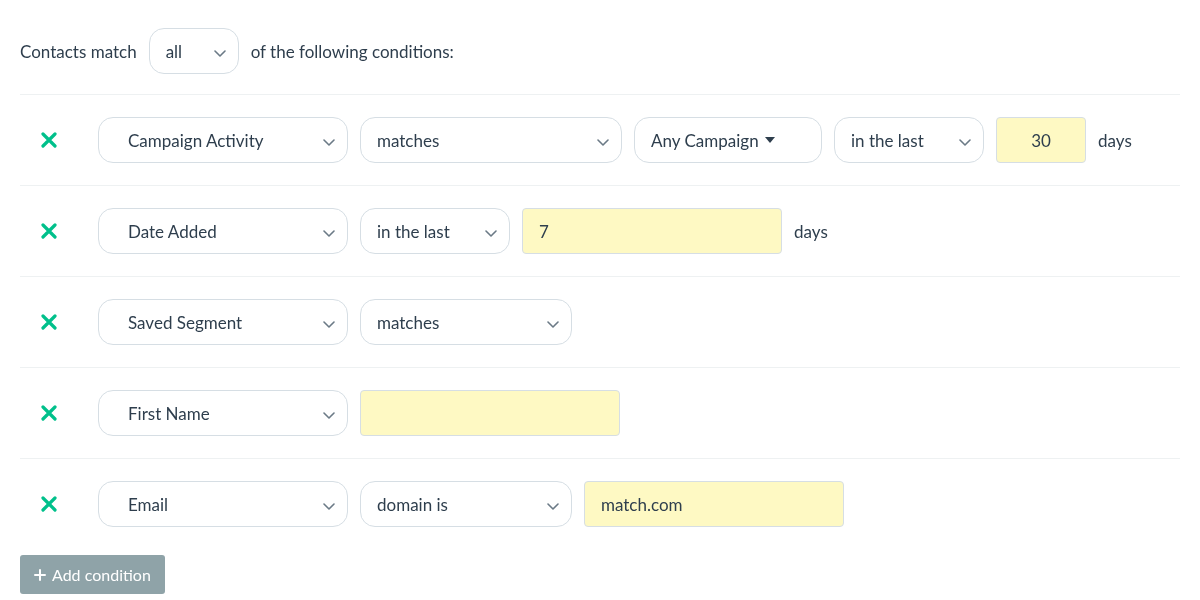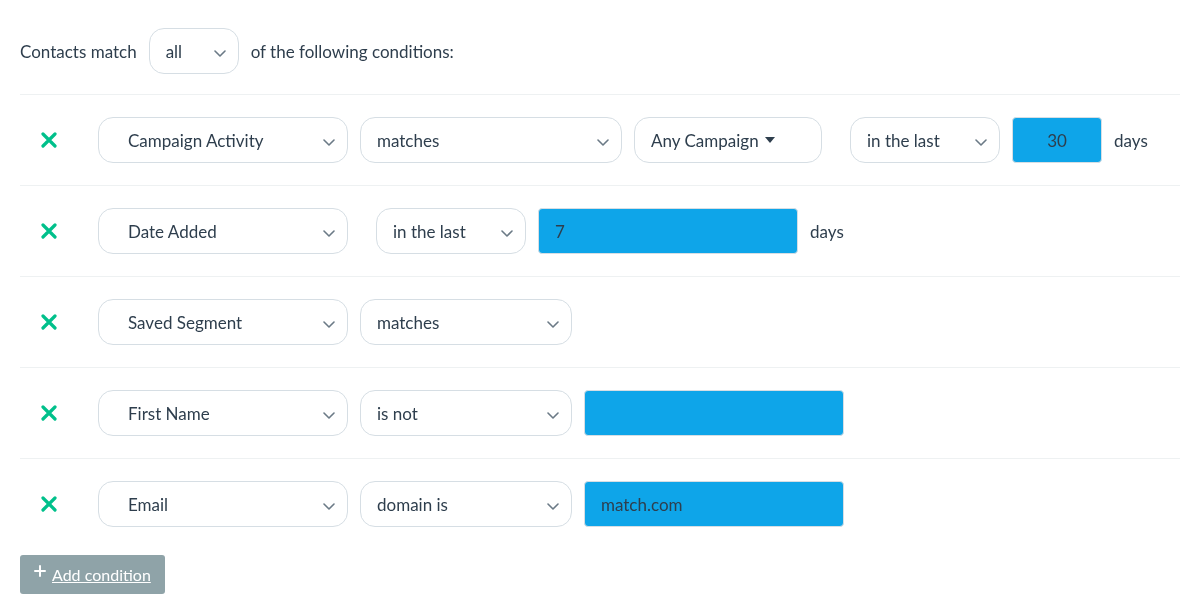--- a/index.html
+++ b/index.html
@@ -50,53 +50,53 @@
     position: absolute;
     right: 12px;
     top: 50%;
     transform: translateY(-50%);
     pointer-events: none;
   }
   .sel.sm   { min-width: 90px; }
   .sel.w250 { min-width: 250px; padding-left: 29px; }
   .sel.w260 { min-width: 262px; }
   .sel.w210 { min-width: 212px; }
-  .sel.w150 { min-width: 150px; margin-left: 16px; }
+  .sel.w150 { min-width: 150px; }
   .sel.w225 { min-width: 225px; }
   .dd-caret {
     display: inline-block;
     margin-left: 6px;
     border-left: 5px solid transparent;
     border-right: 5px solid transparent;
     border-top: 6px solid #2e3e4d;
     vertical-align: middle;
   }
   .inp {
     border: 1px solid #d6dee4;
     border-radius: 4px;
-    background: #0ea5e9;
+    background: #fef9c3;
     height: 46px;
     padding: 8px 16px;
     color: #2e3e4d;
     display: flex;
     align-items: center;
   }
   .inp.w90  { width: 90px; justify-content: center; }
   .inp.w260 { width: 260px; }
   .txt { color: #2e3e4d; }
   .add-btn {
     display: inline-flex;
+    align-items: center;
     gap: 6px;
     background: #8fa3a8;
     color: #fff;
     border-radius: 3px;
     padding: 10px 14px;
     cursor: pointer;
     font-size: 16px;
-    text-decoration: underline;
   }
   .add-btn svg { display: block; }
 </style>
 </head>
 <body>
 
 <div class="header-line">
   <span class="txt">Contacts match</span>
   <span class="sel sm">
     <span>all</span>
@@ -190,26 +190,20 @@
   </div>
 
   <div class="row">
     <span class="remove-x">
       <svg width="16" height="16" viewBox="0 0 16 16">
           <path d="M2 2 L14 14 M14 2 L2 14" stroke="#00c08b" stroke-width="3.2" stroke-linecap="round"></path>
         </svg>
     </span>
     <span class="sel w250">
       <span>First Name</span>
-      <span class="chev"><svg width="12" height="8" viewBox="0 0 12 8">
-            <path d="M1 1.5 L6 6.5 L11 1.5" fill="none" stroke="#6b7a86" stroke-width="1.6" stroke-linecap="round" stroke-linejoin="round"></path>
-          </svg></span>
-    </span>
-    <span class="sel w210">
-      <span>is not</span>
       <span class="chev"><svg width="12" height="8" viewBox="0 0 12 8">
             <path d="M1 1.5 L6 6.5 L11 1.5" fill="none" stroke="#6b7a86" stroke-width="1.6" stroke-linecap="round" stroke-linejoin="round"></path>
           </svg></span>
     </span>
     <span class="inp w260">
       <span></span>
     </span>
   </div>
 
   <div class="row">

